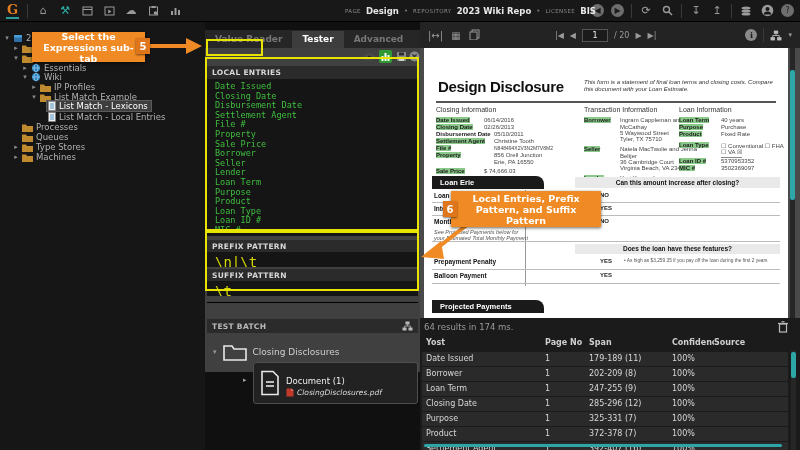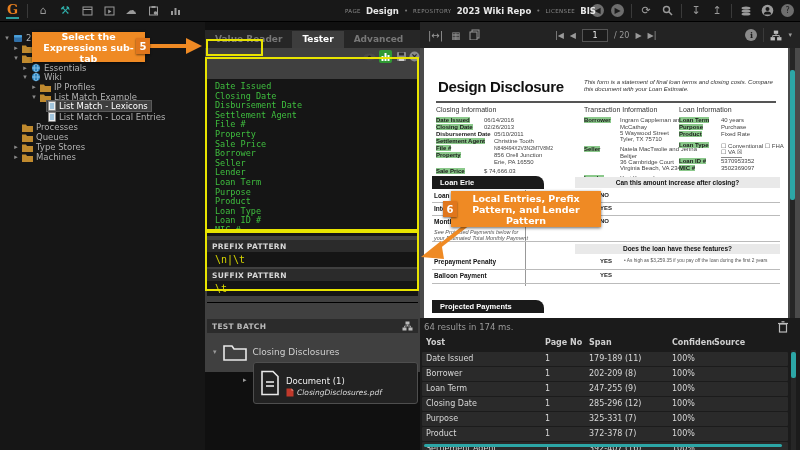--- a/index.html
+++ b/index.html
@@ -41,21 +41,21 @@
   .subtabs { position:absolute; left:0; top:18px; width:215px; height:17px; background:#202020;
     display:flex; align-items:center; }
   .subtab { font-size:9px; font-weight:bold; color:#777; padding:0 10px; }
   .subtab.active { color:#fff; }
   .subico { position:absolute; top:20px; width:13px; height:13px; display:flex; align-items:center; justify-content:center; }
   .secthead { position:absolute; left:2px; width:211px; background:#2b2b2b; color:#d8d8d8;
     font-size:7.5px; font-weight:bold; letter-spacing:.3px; padding:2px 5px; }
   .codebox { position:absolute; left:2px; width:211px; background:#151515; overflow:hidden; }
   .codebox pre { font-family:"DejaVu Sans Mono", monospace; font-size:8.5px; line-height:9.6px;
     color:#3fbf3f; padding:3px 0 0 8px; }
-  .patval { font-family:"DejaVu Sans Mono", monospace; font-size:10px; color:#d6d600; padding:2px 0 0 8px; }
+  .patval { font-family:"DejaVu Sans Mono", monospace; font-size:14px; color:#d6d600; padding:2px 0 0 8px; }
   .okmsg { position:absolute; left:2px; width:211px; font-size:8.5px; color:#3fc1c1; padding:15px 5px;
     border-top:1px solid #000; }
   .batchhead { position:absolute; left:2px; width:211px; background:#2b2b2b; display:flex;
     align-items:center; justify-content:space-between; padding:2px 5px; }
   .batchhead span { color:#bbb; font-size:7.5px; font-weight:bold; letter-spacing:.3px; }
   .bt-folder-row { position:absolute; display:flex; align-items:center; gap:5px; color:#cfcfcf; font-size:9px; }
   .doc-card { position:absolute; border:1px solid #4e4e4e; border-radius:3px; background:#222;
     display:flex; align-items:center; gap:6px; padding:4px 6px; }
   .doc-card .t1 { color:#eee; font-size:8.5px; }
   .doc-card .t2 { color:#ddd; font-size:7.5px; font-style:italic; display:flex; gap:3px; align-items:center; }
@@ -324,20 +324,21 @@
         <rect x="3" y="6" width="5" height="4" fill="#d0d0d0"></rect>
       </svg>
     </span>
   <span class="subico" style="left:203px;">
     <svg width="11" height="11" viewBox="0 0 11 11">
         <circle cx="5.5" cy="5.5" r="5" fill="#8a8a8a"></circle>
         <path d="M3.4 3.4 L7.6 7.6 M7.6 3.4 L3.4 7.6" stroke="#2b2b2b" stroke-width="1.3"></path>
       </svg>
     </span>
 
+  <div class="secthead" style="top:36px;">LOCAL ENTRIES</div>
   <div class="codebox" style="top:49px; height:157px;">
     <pre>Date Issued
 Closing Date
 Disbursement Date
 Settlement Agent
 File #
 Property
 Sale Price
 Borrower
 Seller
@@ -629,15 +630,15 @@
   <line x1="468" y1="224" x2="436" y2="249" stroke="#ef8a24" stroke-width="4"></line>
   <polygon points="421,257 441,241 444,259" fill="#ef8a24"></polygon>
 </svg>
 
 <div class="callout" style="left:32px; top:32px; width:113px; height:30px;">
   <span>Select the Expressions sub-tab</span>
 </div>
 <div class="badge" style="left:136px; top:38px;">5</div>
 
 <div class="callout" style="left:451px; top:191px; width:150px; height:36px;">
-  <span>Local Entries, Prefix Pattern, and Lender Pattern</span>
+  <span>Local Entries, Prefix Pattern, and Suffix Pattern</span>
 </div>
 <div class="badge" style="left:443px; top:201px;">6</div>
 
 </body></html>

